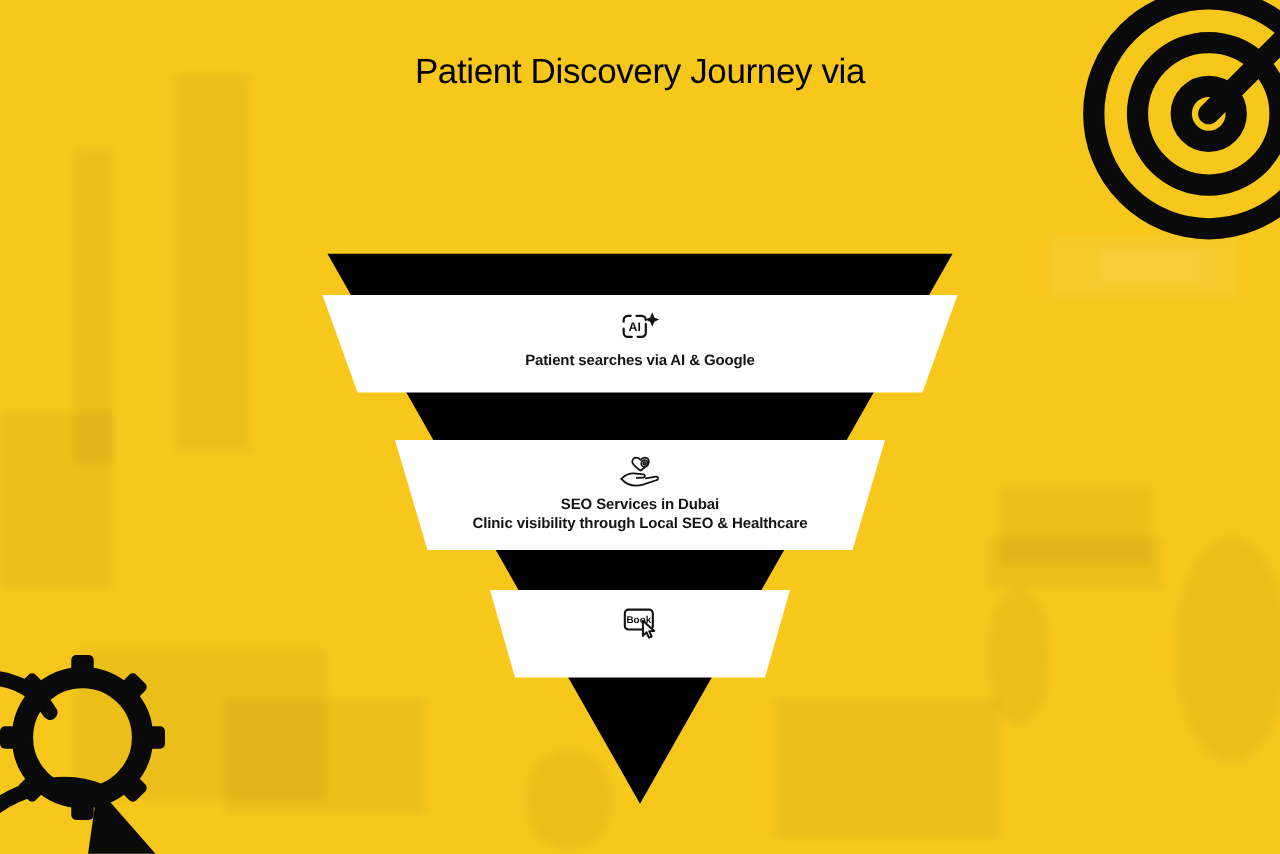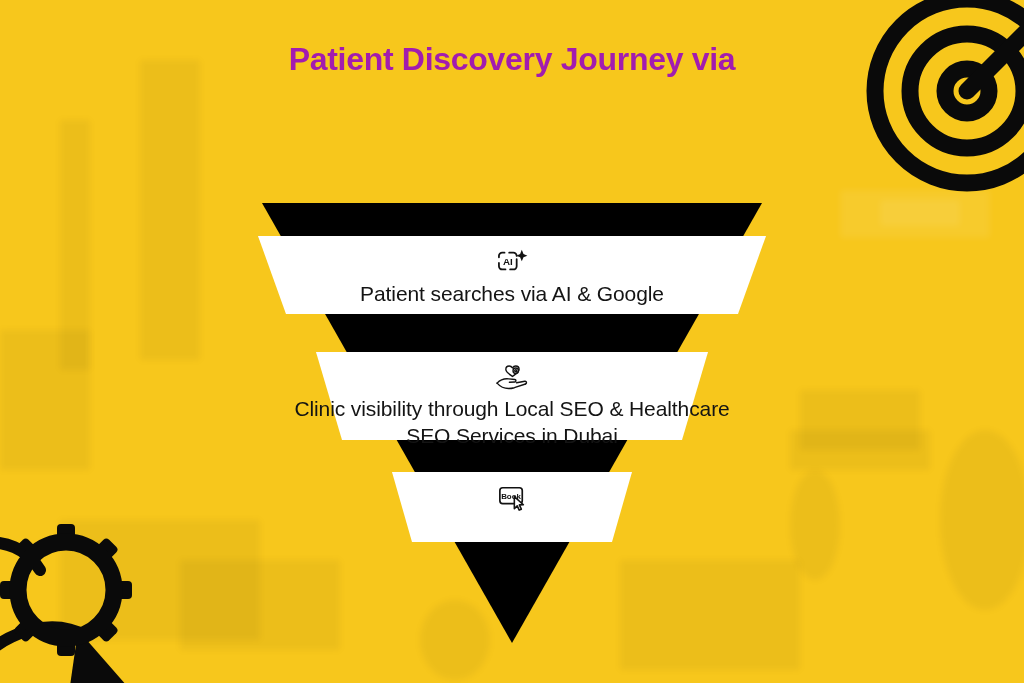--- a/index.html
+++ b/index.html
@@ -40,23 +40,23 @@
     left:-34px; bottom:-40px;
     width:215px; height:215px;
     pointer-events:none;
   }
 
   
   #page-title {
     position:absolute;
     top:40px; left:0; width:1024px;
     text-align:center;
-    color:#a21caf;
-    font-size:32px;
-    font-weight:bold;
+    color:#000000;
+    font-size:28px;
+    font-weight:normal;
     line-height:1.23;
     letter-spacing:-0.3px;
   }
   #page-title .line { display:block; }
 
   
   #funnel {
     position:absolute;
     top:0; left:0;
     width:1024px; height:683px;
@@ -64,22 +64,22 @@
   }
 
   
   .band-content {
     position:absolute;
     left:0; width:1024px;
     text-align:center;
     color:#141414;
   }
   .band-label {
-    font-size:21px;
-    font-weight:normal;
+    font-size:12px;
+    font-weight:bold;
     line-height:1.28;
     letter-spacing:-0.1px;
     color:#141414;
   }
   .band-icon {
     display:block;
     margin:0 auto 5px auto;
     height:28px;
   }
 
@@ -188,22 +188,22 @@
       <path d="M20.5 13.4 C 16.6 10.4, 13.4 8.6, 13.4 5.8 C 13.4 3.6, 15.1 2.2, 17 2.2 C 18.4 2.2, 19.7 3, 20.5 4.2 C 21.3 3, 22.6 2.2, 24 2.2 C 25.9 2.2, 27.6 3.6, 27.6 5.8 C 27.6 8.6, 24.4 10.4, 20.5 13.4 Z"></path>
 
       <circle cx="24" cy="7.2" r="2.9"></circle>
       <circle cx="24" cy="7.2" r="1.1"></circle>
 
       <path d="M4 20.5 C 7.5 16.8, 12 15.4, 16.5 15.9 L 23 16.6 C 24.6 16.8, 24.6 19.2, 23 19.3 L 17.2 19.6"></path>
       <path d="M4 20.5 C 8.5 25.6, 15.5 27.4, 22.5 25.4 L 34.5 21.4"></path>
       <path d="M34.5 21.4 C 36.3 20.7, 35.6 18.2, 33.7 18.5 L 25 20.1"></path>
     </g>
   </svg>
+  <div class="band-label">SEO Services in Dubai</div>
   <div class="band-label">Clinic visibility through Local SEO &amp; Healthcare</div>
-  <div class="band-label">SEO Services in Dubai</div>
 </div>
 
 <div class="band-content" id="band-3-content">
   <svg class="band-icon" viewBox="0 0 36 30" width="36" height="30">
     <rect x="5" y="4" width="24" height="17" rx="3" fill="none" stroke="#121212" stroke-width="1.8"></rect>
     <text x="17" y="15.6" font-family="'Liberation Sans', sans-serif" font-size="8.5" font-weight="bold" fill="#121212" text-anchor="middle">Book</text>
     <path d="M20.5 13.5 L20.5 26.5 L23.6 23.4 L25.7 28 L28 27 L25.9 22.4 L30.2 22.2 Z" fill="#FFFFFF" stroke="#121212" stroke-width="1.7" stroke-linejoin="round"></path>
   </svg>
 </div>
 

